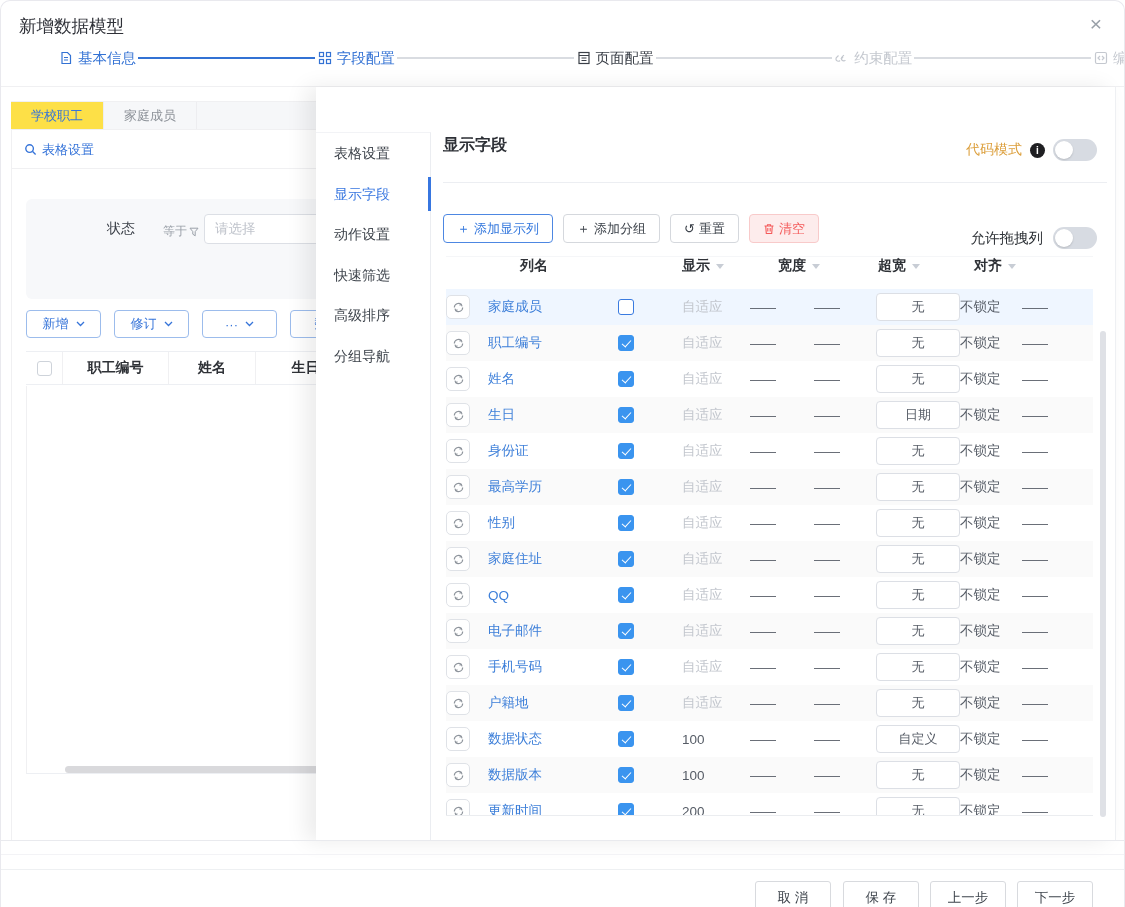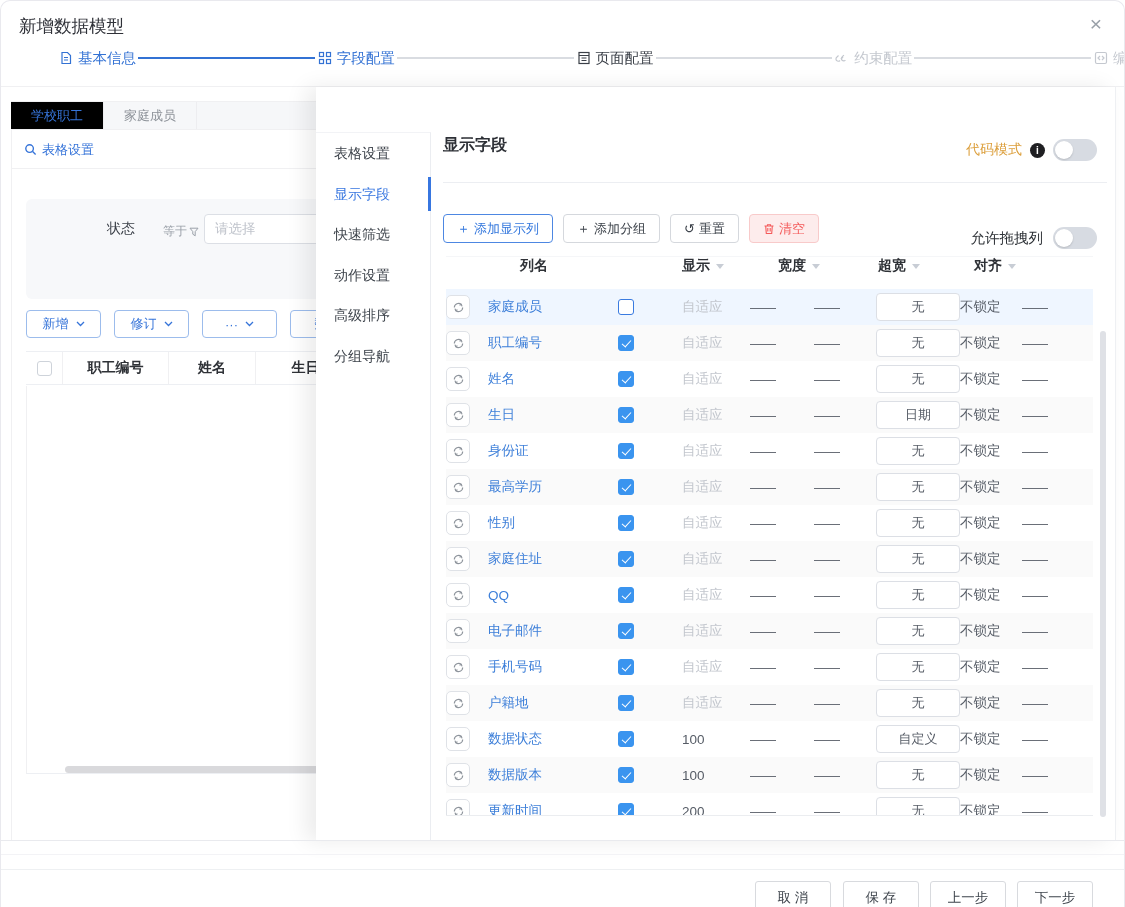--- a/index.html
+++ b/index.html
@@ -20,21 +20,21 @@
   .step.ready{color:#3a3f47;}
   .step.disabled{color:#c4c8cf;}
   .connector{flex:1 1 auto;height:2px;background:#d9dce1;margin:0 2px;}
   .connector.blue{background:#3372d4;}
   .hline{position:absolute;left:0;right:0;height:1px;background:#f0f0f2;}
   
   .preview{position:absolute;inset:0;z-index:1;}
   .pv-leftborder{position:absolute;left:10px;top:100px;width:1px;height:740px;background:#f0f0f2;}
   .tabbar{position:absolute;left:10px;top:100px;width:1105px;height:29px;background:#f6f7f9;border-top:1px solid #f0f0f2;border-bottom:1px solid #f0f0f2;display:flex;}
   .tab{width:93px;display:flex;align-items:center;justify-content:center;font-size:13px;color:#8b9097;border-right:1px solid #ededf0;cursor:pointer;}
-  .tab.active{background:#000000;color:#3674d9;}
+  .tab.active{background:#fde047;color:#3674d9;}
   .api-row{position:absolute;left:11px;top:130px;width:1104px;height:38px;background:#fff;border-bottom:1px solid #f0f0f2;display:flex;align-items:center;padding-left:12px;}
   .api-link{display:inline-flex;align-items:center;gap:5px;color:#3674d9;font-size:13px;cursor:pointer;}
   .filter-block{position:absolute;left:25px;top:198px;width:560px;height:100px;background:#f7f8fa;border-radius:6px;}
   .f-label{position:absolute;left:81px;top:21px;font-size:14px;color:#3a3f47;}
   .f-op{position:absolute;left:137px;top:24px;font-size:12px;color:#9aa0a8;display:inline-flex;align-items:center;gap:2px;}
   .f-select{position:absolute;left:178px;top:15px;width:240px;height:30px;background:#fff;border:1px solid #dcdfe5;border-radius:4px;display:flex;align-items:center;padding-left:10px;font-size:13.5px;color:#c0c4cc;}
   .toolbar{position:absolute;left:25px;top:309px;display:flex;gap:13px;}
   .tb-btn{height:28px;min-width:75px;padding:0 10px;border:1px solid #9cbcec;border-radius:4px;background:#fff;color:#3674d9;font-size:13px;display:inline-flex;align-items:center;justify-content:center;gap:7px;cursor:pointer;}
   .ptable-head{position:absolute;left:25px;top:350px;width:1080px;height:34px;border-top:1px solid #edeff3;border-bottom:1px solid #edeff3;display:flex;align-items:center;}
   .pth-cell{height:100%;display:flex;align-items:center;justify-content:center;font-size:14px;font-weight:bold;color:#2f3237;border-right:1px solid #f0f0f2;}
@@ -224,22 +224,22 @@
         <div class="pth-cell" style="width: 100px;">生日</div>
       </div>
     <div class="ptable-body"></div>
     <div class="hscroll"></div>
   </div>
 
   <div class="drawer">
     <div class="menu">
         <div class="menu-item">表格设置</div>
         <div class="menu-item active">显示字段</div>
+        <div class="menu-item">动作设置</div>
         <div class="menu-item">快速筛选</div>
-        <div class="menu-item">动作设置</div>
         <div class="menu-item">高级排序</div>
         <div class="menu-item">分组导航</div>
       </div>
     <div class="dcontent">
       <div class="panel-title">显示字段</div>
       <div class="codemode">
         <span class="cm-label">代码模式</span>
         <span class="info-i">i</span>
         <span class="toggle"></span>
       </div>

